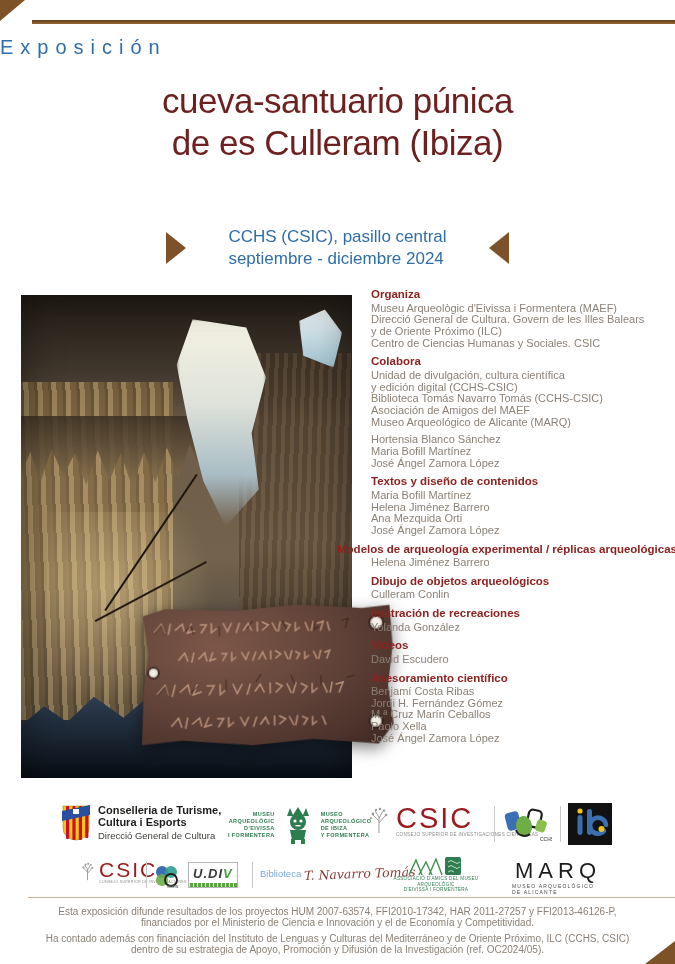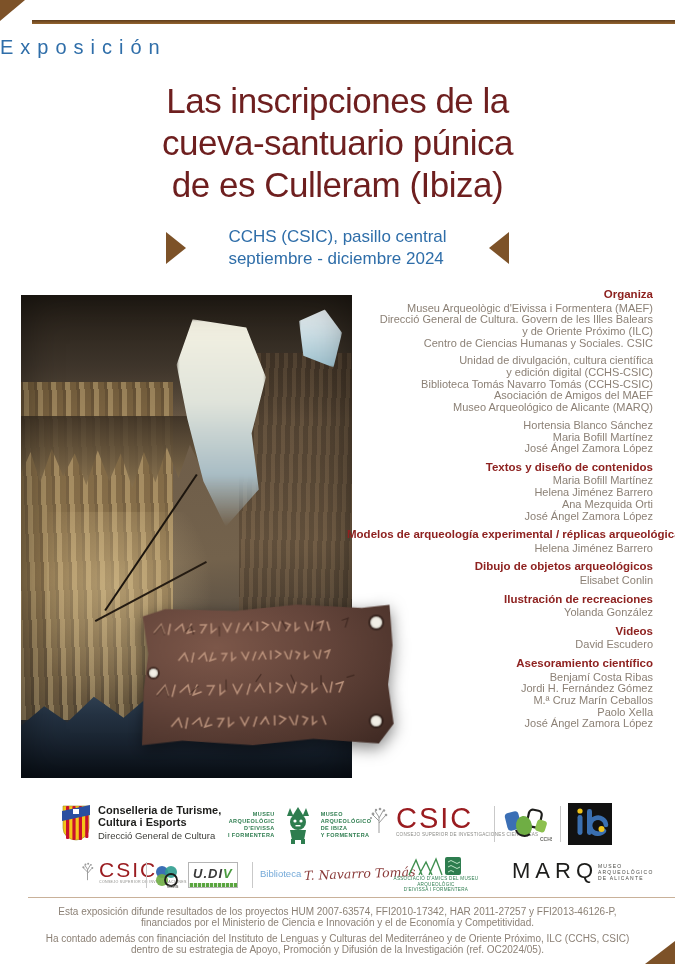--- a/index.html
+++ b/index.html
@@ -56,21 +56,21 @@
   .ph-vig{left:0;top:0;right:0;bottom:0;box-shadow:inset 0 0 40px rgba(0,0,0,.45);}
   
   .plaque-wrap{position:absolute;left:141px;top:605px;width:252px;height:140px;
       filter:drop-shadow(0 5px 8px rgba(0,0,0,.5));transform:rotate(-0.8deg);}
   .plaque{position:absolute;inset:0;
       background:radial-gradient(ellipse at 30% 30%,#7c5749 0%,#63443a 45%,#4c332b 80%,#3c2721 100%);
       clip-path:polygon(1% 7%,10% 2%,38% 4%,62% 0,88% 3%,99% 1%,100% 30%,98% 58%,100% 86%,94% 100%,68% 96%,44% 100%,16% 96%,0 99%,1% 60%,3% 34%);}
   .plaque svg{position:absolute;left:0;top:0;}
   .hole{position:absolute;border-radius:50%;background:#f2efe6;box-shadow:inset 0 0 2px #7d7d74,0 0 0 2px rgba(30,18,14,.5);}
   
-  .credits{position:absolute;left:361px;top:288px;width:292px;text-align:right;color:var(--body-taupe,#8c8176);}
+  .credits{position:absolute;left:371px;top:288px;width:292px;text-align:left;color:var(--body-taupe,#8c8176);}
   .cred{margin-bottom:6px;}
   .cred h3{margin:0 0 2px 0;font-size:11.5px;line-height:12.5px;font-weight:700;color:var(--heading-red,#8e2220);}
   .cred h3.wide{white-space:nowrap;margin-left:-34px;margin-right:-34px;}
   .cl{font-size:11px;line-height:11.7px;}
   
   .logorow{position:absolute;left:0;width:675px;}
   .lr1{top:798px;height:54px;}
   .lr2{top:856px;height:40px;}
   .lg{position:absolute;display:flex;align-items:center;}
   .sep{position:absolute;width:1px;background:#c9c9c9;}
@@ -84,41 +84,40 @@
   .csic-cap{color:#8a8a86;letter-spacing:.3px;white-space:nowrap;}
   .udiv-box{border:1px solid #b5b5b5;background:#fff;padding:1px 4px 0 4px;position:relative;}
   .udiv-name{font-weight:700;font-style:italic;font-size:13px;color:#3a3a3a;letter-spacing:1px;}
   .udiv-name .v{color:#4a9b3f;}
   .udiv-strip{height:4px;background:#5aa53f;margin:1px -4px 0 -4px;
       background-image:repeating-linear-gradient(90deg,rgba(255,255,255,.8) 0 1px,rgba(255,255,255,0) 1px 4px);}
   .bib-prefix{color:#74a9d8;font-size:9.5px;margin-right:3px;}
   .bib-script{font-family:"DejaVu Serif",serif;font-style:italic;color:#8a3a39;font-size:12.5px;transform:rotate(-2deg);}
   .amics{flex-direction:column;align-items:center;color:var(--green,#2e7d4f);}
   .amics-cap{font-size:4.6px;letter-spacing:.3px;line-height:5.6px;text-align:center;}
-  .marq{flex-direction:row;align-items:center;color:#1d1d1b;}
+  .marq{flex-direction:column;align-items:center;color:#1d1d1b;}
   .marq-name{font-size:22px;letter-spacing:5px;font-weight:400;line-height:22px;}
   .marq-cap{font-size:5px;letter-spacing:1.2px;color:#4a4a45;margin-top:1px;}
   
   .divider{position:absolute;left:28px;right:0;top:897px;height:1px;background:#c9b199;}
   .footer{position:absolute;left:0;right:0;top:906px;text-align:center;color:var(--body-taupe,#8b8074);
           font-size:10px;line-height:11px;}
   .footer .fp{margin-bottom:5px;}
 </style>
 </head>
 <body>
 
 <div class="page">
 
   <div class="tri-tl"></div>
   <div class="toprule"></div>
 
   <div class="kicker">Exposición</div>
 
   <div class="title">
-    <div>Las inscripciones de la</div>
     <div>cueva-santuario púnica</div>
     <div>de es Culleram (Ibiza)</div>
   </div>
 
   <div class="venue">
     <div class="tri-r"></div>
     <div class="venue-text">
       <div>CCHS (CSIC), pasillo central</div>
       <div>septiembre - diciembre 2024</div>
     </div>
@@ -161,20 +160,21 @@
 
   <div class="credits">
     <div class="cred">
       <h3>Organiza</h3>
       <div class="cl">Museu Arqueològic d'Eivissa i Formentera (MAEF)</div>
       <div class="cl">Direcció General de Cultura. Govern de les Illes Balears</div>
       <div class="cl">y de Oriente Próximo (ILC)</div>
       <div class="cl">Centro de Ciencias Humanas y Sociales. CSIC</div>
     </div>
     <div class="cred">
+      <h3>Colabora</h3>
       <div class="cl">Unidad de divulgación, cultura científica</div>
       <div class="cl">y edición digital (CCHS-CSIC)</div>
       <div class="cl">Biblioteca Tomás Navarro Tomás (CCHS-CSIC)</div>
       <div class="cl">Asociación de Amigos del MAEF</div>
       <div class="cl">Museo Arqueológico de Alicante (MARQ)</div>
     </div>
     <div class="cred">
       <div class="cl">Hortensia Blanco Sánchez</div>
       <div class="cl">Maria Bofill Martínez</div>
       <div class="cl">José Ángel Zamora López</div>
@@ -185,21 +185,21 @@
       <div class="cl">Helena Jiménez Barrero</div>
       <div class="cl">Ana Mezquida Orti</div>
       <div class="cl">José Ángel Zamora López</div>
     </div>
     <div class="cred">
       <h3 class="wide">Modelos de arqueología experimental / réplicas arqueológicas</h3>
       <div class="cl">Helena Jiménez Barrero</div>
     </div>
     <div class="cred">
       <h3>Dibujo de objetos arqueológicos</h3>
-      <div class="cl">Elisabet Conlin</div>
+      <div class="cl">Culleram Conlin</div>
     </div>
     <div class="cred">
       <h3>Ilustración de recreaciones</h3>
       <div class="cl">Yolanda González</div>
     </div>
     <div class="cred">
       <h3>Videos</h3>
       <div class="cl">David Escudero</div>
     </div>
     <div class="cred">

